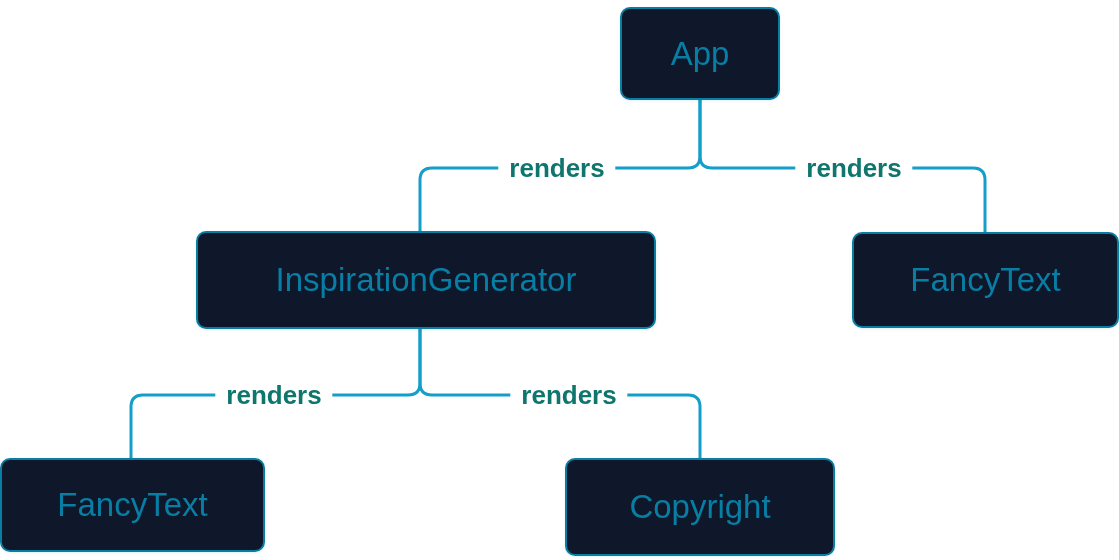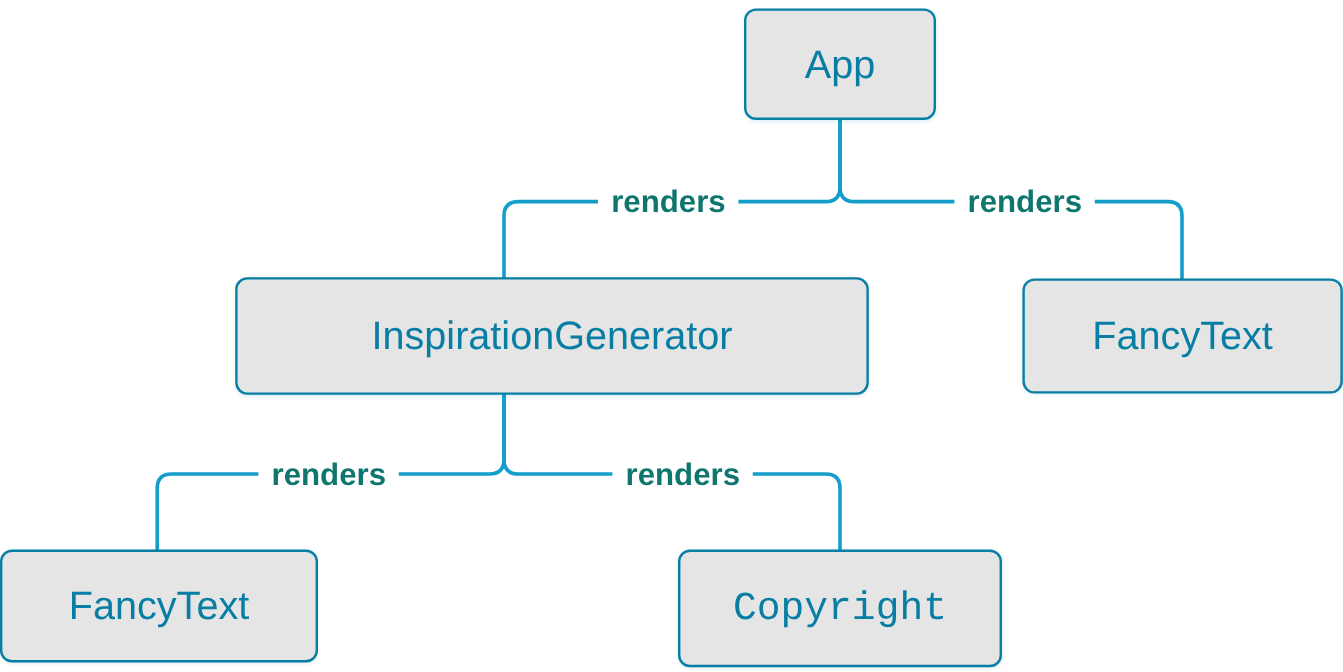--- a/index.html
+++ b/index.html
@@ -28,21 +28,21 @@
     top: 0;
   }
   svg.edges path {
     fill: none;
     stroke: #149eca;
     stroke-width: 3;
     stroke-linecap: round;
   }
   .node {
     position: absolute;
-    background: #e5e5e5;
+    background: #0f172a;
     border: 2.5px solid #087ea4;
     border-radius: 10px;
     display: flex;
     align-items: center;
     justify-content: center;
     color: #087ea4;
     font-size: 33px;
     font-weight: 500;
     box-shadow: 0 1px 3px rgba(8, 126, 164, 0.12);
     box-sizing: border-box;
@@ -53,24 +53,24 @@
     transform: translate(-50%, -50%);
     background: #ffffff;
     color: #0f766e;
     font-size: 26px;
     font-weight: 600;
     line-height: 1;
     padding: 3px 11px;
     white-space: nowrap;
   }
   #node-app                  { left: 620px; top: 7px;   width: 160px; height: 93px; }
-  #node-inspiration-generator{ left: 196px; top: 231px; width: 528px; height: 98px; }
+  #node-inspiration-generator{ left: 196px; top: 231px; width: 460px; height: 98px; }
   #node-fancy-text-top       { left: 852px; top: 232px; width: 267px; height: 96px; }
   #node-fancy-text-bottom    { left: 0px;   top: 458px; width: 265px; height: 94px; }
-  #node-copyright            { left: 565px; top: 458px; width: 270px; height: 98px; font-family: Liberation Mono, monospace; }
+  #node-copyright            { left: 565px; top: 458px; width: 270px; height: 98px; }
 
   #edge-label-0 { left: 557px; top: 168px; }
   #edge-label-1 { left: 854px; top: 168px; }
   #edge-label-2 { left: 274px; top: 395px; }
   #edge-label-3 { left: 569px; top: 395px; }
 </style>
 </head>
 <body>
 
 <div class="canvas">

